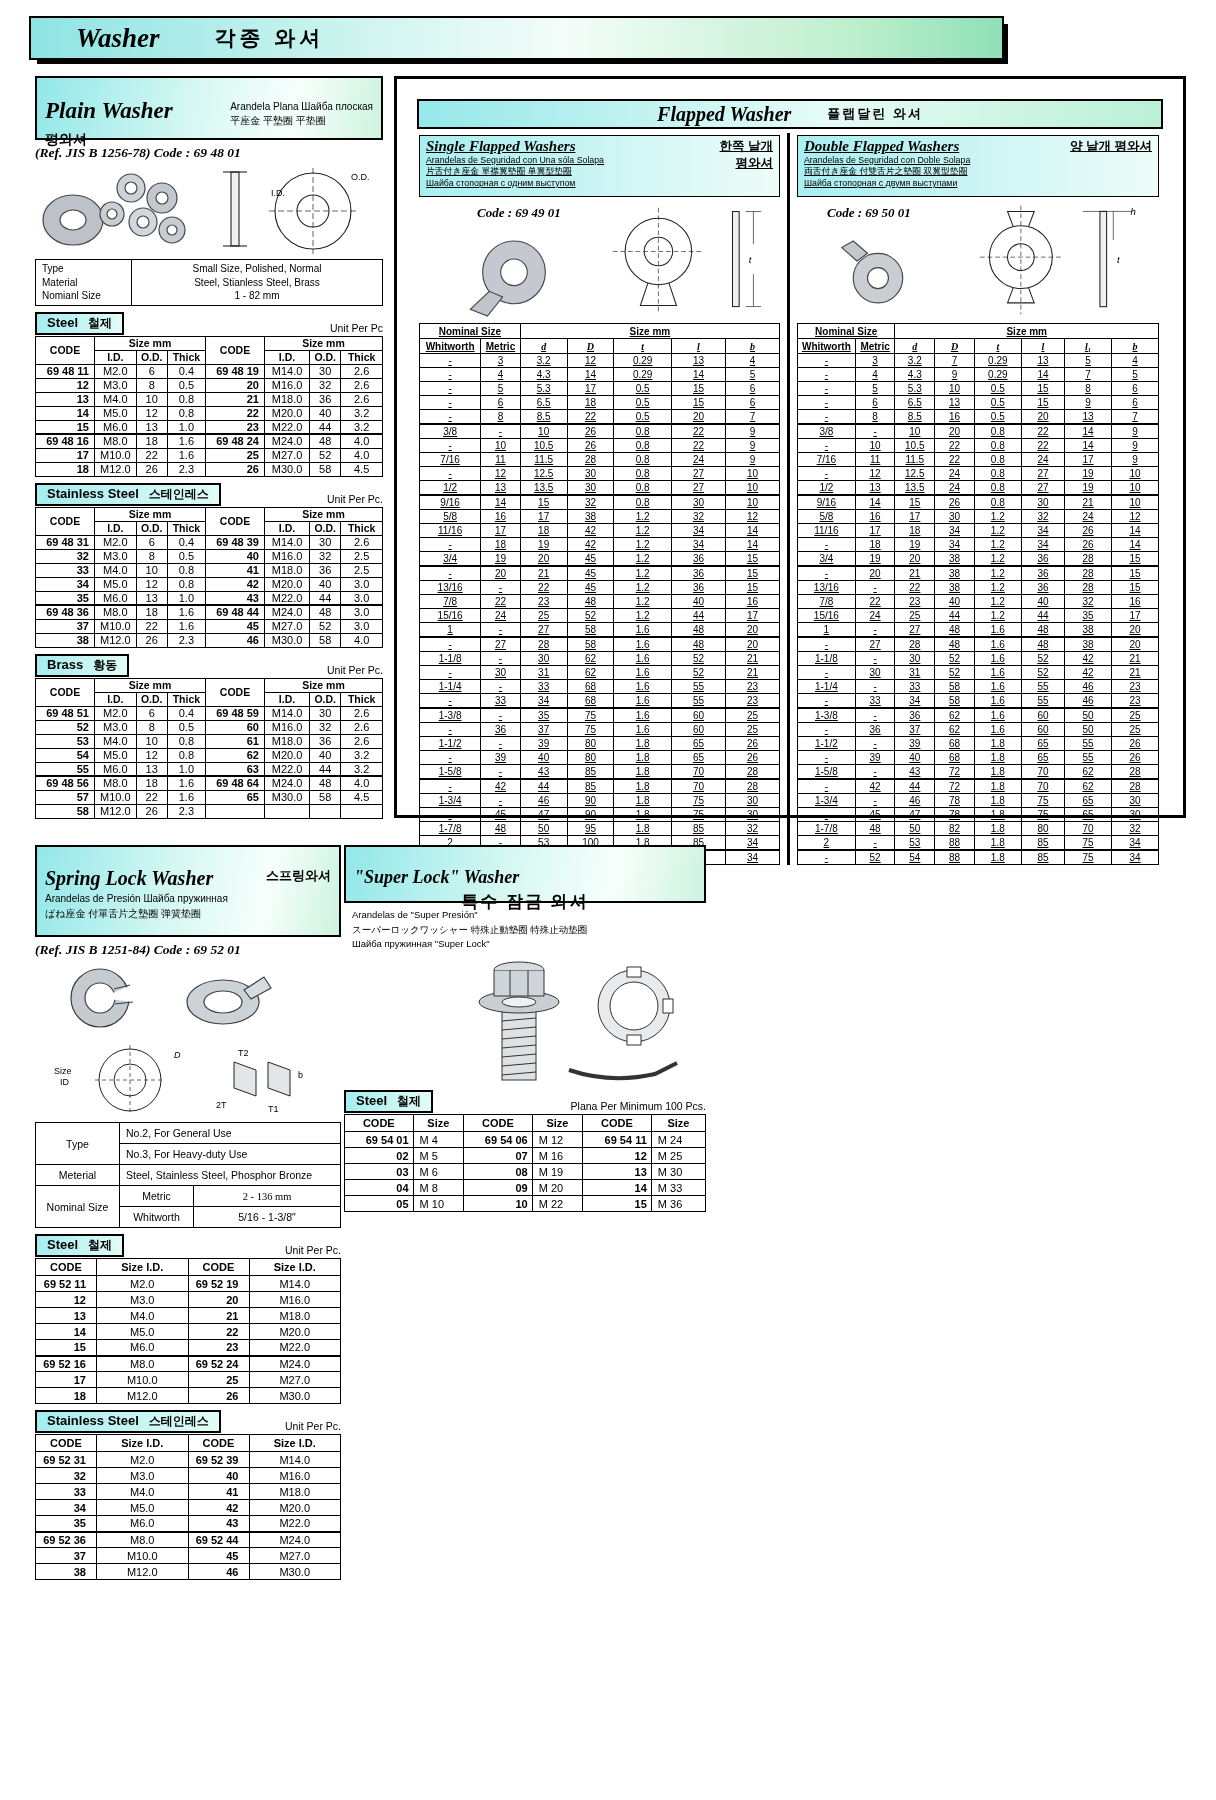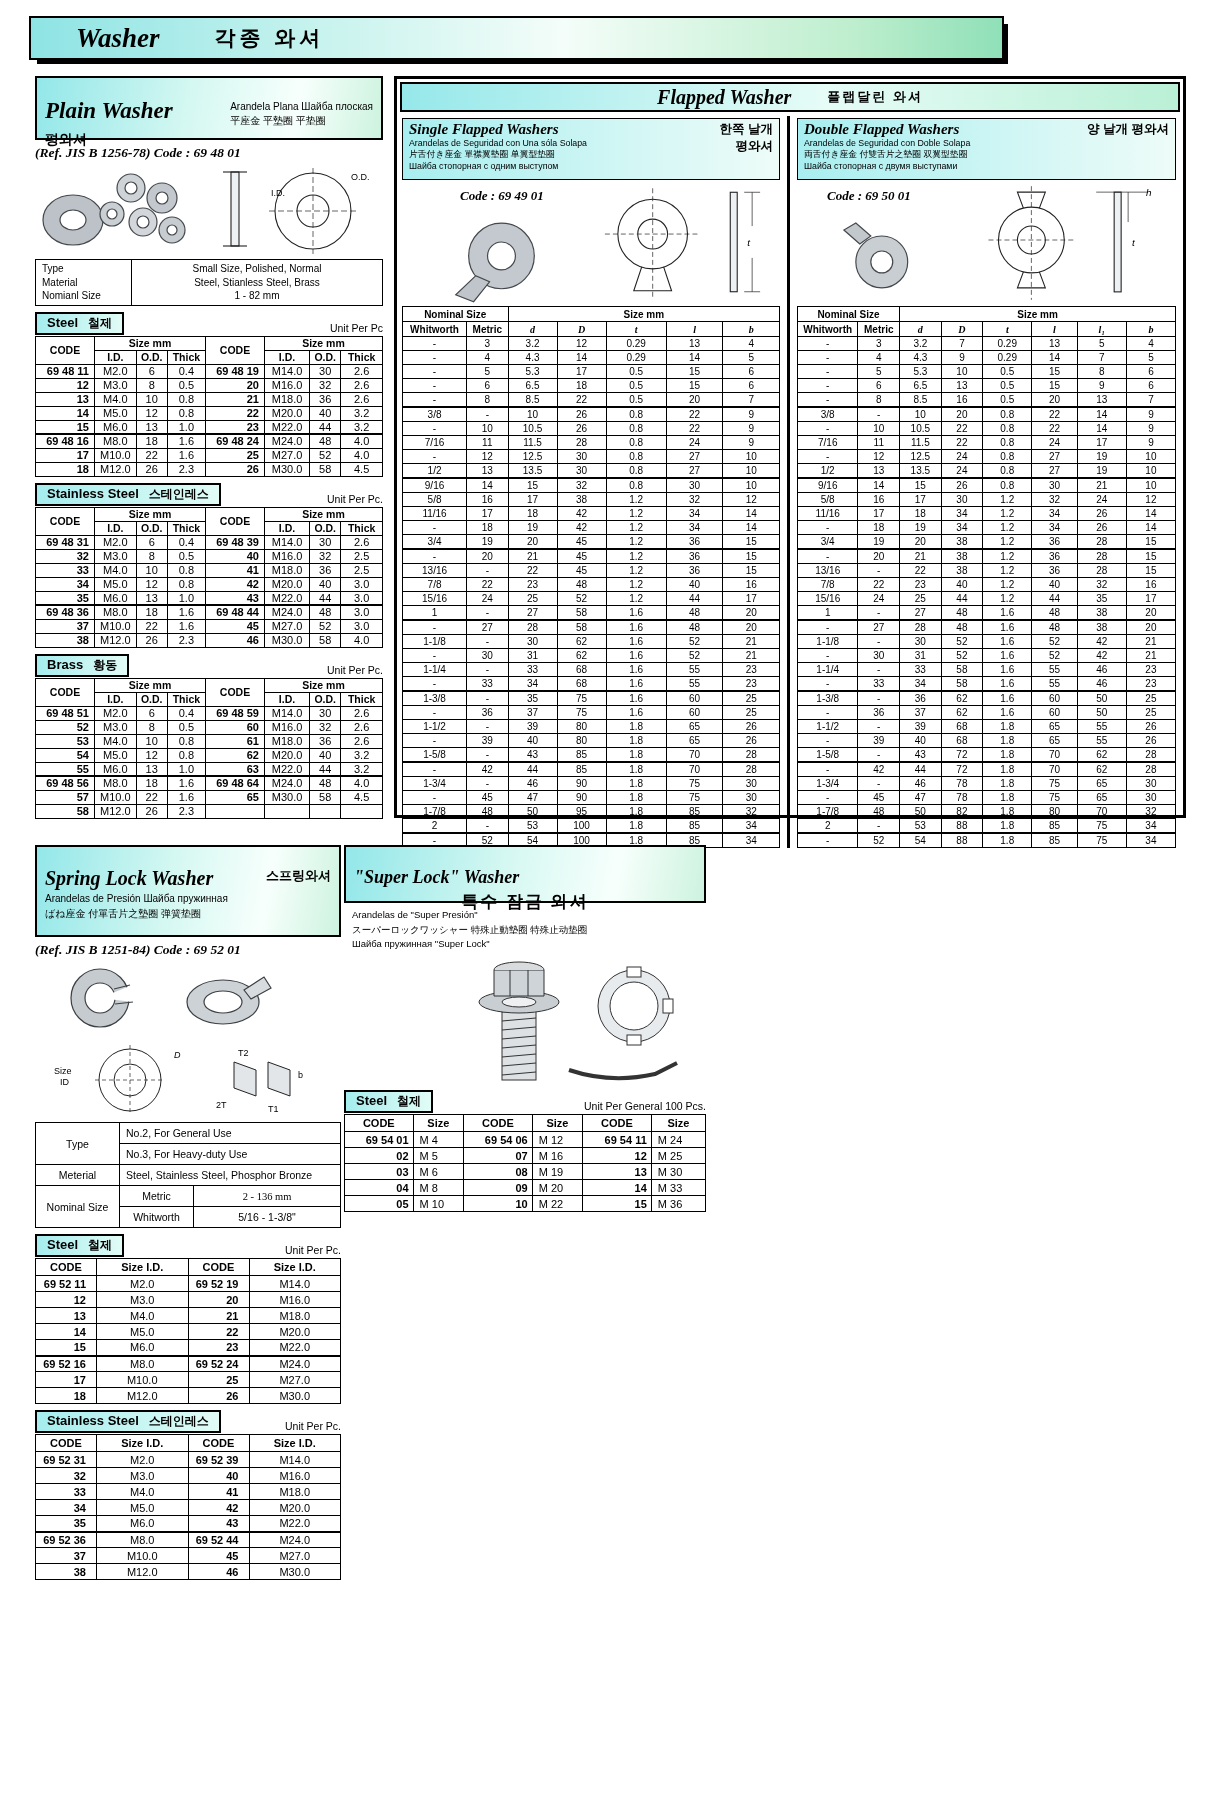--- a/index.html
+++ b/index.html
@@ -70,28 +70,28 @@
 .ktable{font-size:11px;}
 .ktable th{height:17px;}
 .ktable td{height:16px;}
 .ktable td:nth-child(odd){text-align:right;padding-right:4px;font-weight:bold;}
 .ktable td:nth-child(even){text-align:left;padding-left:6px;}
 
 
 #plain-sec{left:35px;top:76px;width:348px;}
 #plain-sec .tbox{height:64px;}
 
-#flapped-sec{left:394px;top:76px;width:792px;height:742px;border:3px solid #000;padding:3px;}
+#flapped-sec{left:394px;top:76px;width:792px;height:742px;border:3px solid #000;padding:20px;}
 .fl-head{border:2px solid #000;height:30px;
   background:linear-gradient(90deg,#96e8ea,#e6fcf7 55%,#baf0d6);
   display:flex;align-items:center;justify-content:center;gap:36px;}
 .fl-head .big-t{font-size:20px;}
 .fl-head .kr{font-weight:bold;font-size:13px;letter-spacing:2px;}
 .fl-cols{display:flex;margin-top:4px;}
-.fl-col{width:50%;padding:2px 4px 0 2px;}
+.fl-col{width:50%;padding:2px 4px 0 2px;text-decoration:underline;}
 .fl-col.left{border-right:3px solid #000;padding-right:7px;}
 .fl-col.right{padding-left:7px;}
 .fl-sub{border:1px solid #000;background:linear-gradient(90deg,#a8eef0,#eefcf8);
   padding:2px 6px;height:62px;margin-bottom:2px;}
 .fl-sub-flex{display:flex;justify-content:space-between;}
 .fl-sub .t1{font:italic bold 15px "Liberation Serif","DejaVu Serif",serif;white-space:nowrap;}
 .fl-sub .skr{font-weight:bold;font-size:12.5px;white-space:nowrap;text-align:right;}
 .fl-sub .s{font-size:8.8px;line-height:1.3;white-space:nowrap;}
 .fl-fig{height:122px;position:relative;margin-bottom:2px;}
 .fl-code{font:italic bold 13px "Liberation Serif","DejaVu Serif",serif;position:absolute;z-index:2;margin-left:18px;}
@@ -1624,21 +1624,21 @@
       <rect x="153" y="79" width="14" height="10" fill="#fff"></rect>
     </g>
     <path d="M95 114 q42 14 86 4 l22 -11" fill="none" stroke="#333" stroke-width="4"></path>
   </svg>
 
   <div class="mat-head">
     <div class="mat-tag">
       <span>Steel</span>
       <span class="kr">철제</span>
     </div>
-    <span class="unit">Unit Per General 100 Pcs.</span>
+    <span class="unit">Plana Per Minimum 100 Pcs.</span>
   </div>
   <table class="dt ktable">
     <colgroup>
         <col style="width:19%">
         <col style="width:14%">
         <col style="width:19%">
         <col style="width:14%">
         <col style="width:19%">
         <col style="width:15%">
       </colgroup>

